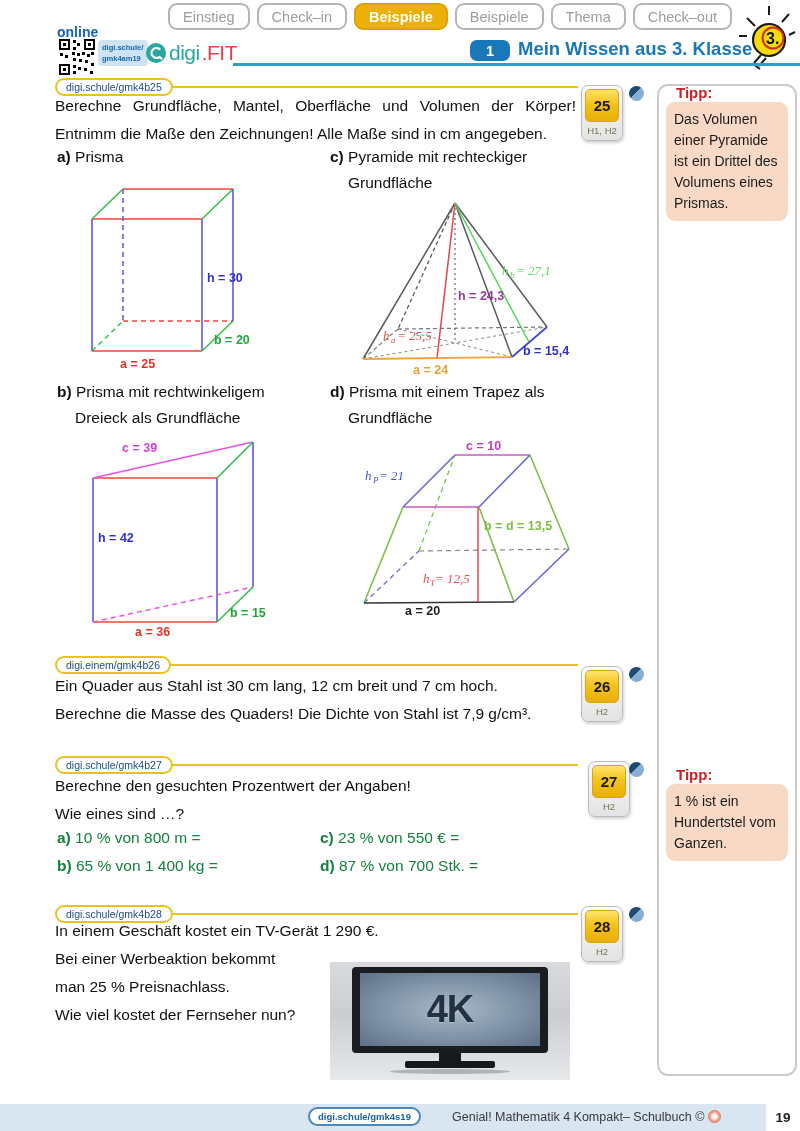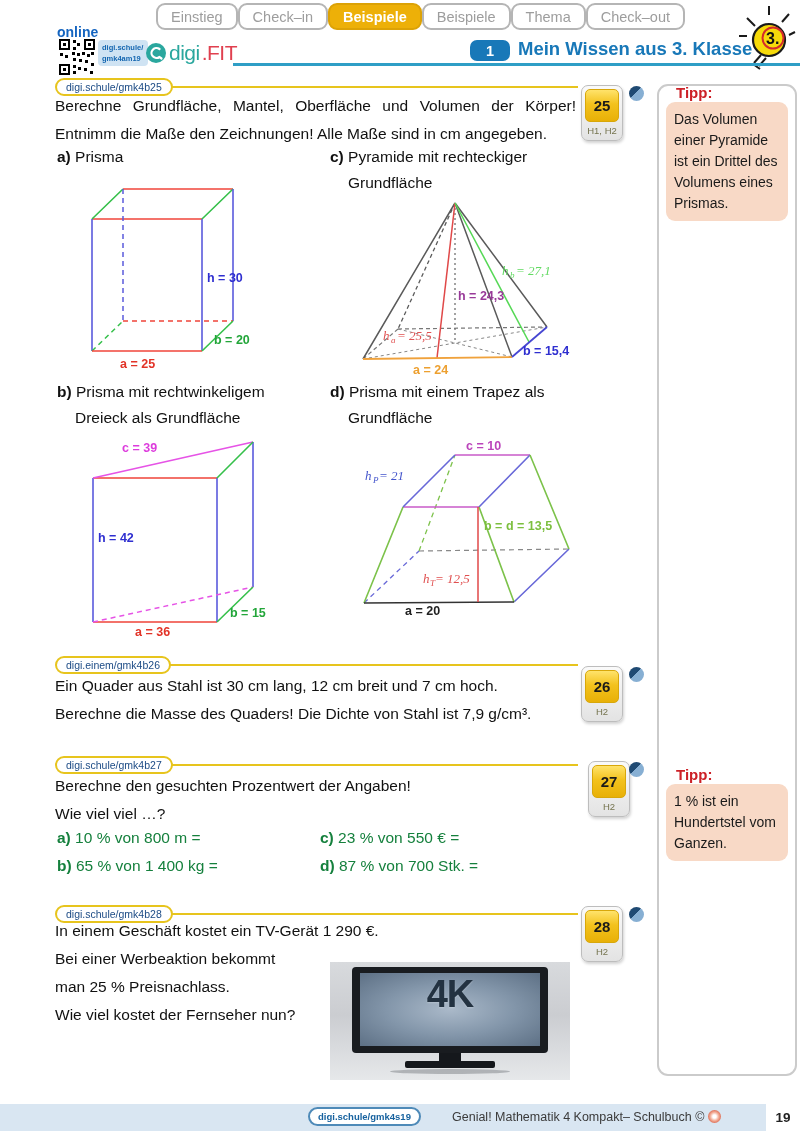--- a/index.html
+++ b/index.html
@@ -1,20 +1,20 @@
 <!DOCTYPE html>
 <html><head>
 <meta charset="utf-8">
 <style>
   *{box-sizing:border-box;margin:0;padding:0}
   html,body{width:800px;height:1131px}
   body{position:relative;background:#fff;font-family:"Liberation Sans",sans-serif;overflow:hidden}
   .abs{position:absolute}
   
-  .tabs{position:absolute;left:156px;top:3px;display:flex;}
+  .tabs{position:absolute;left:168px;top:3px;display:flex;gap:7px}
   .tab{height:27px;padding:0 13px;border:2px solid #b5b5b5;border-radius:9px;color:#9d9d9d;
        font-size:14.5px;display:flex;align-items:center;background:#fff;white-space:nowrap}
   .tab.active{background:#edb008;border-color:#dca206;color:#fff;font-weight:bold}
   
   .online{position:absolute;left:57px;top:24px;font-size:14px;font-weight:bold;color:#1565c0}
   .qrbox{position:absolute;left:98px;top:40px;width:50px;height:26px;background:#cfe3f3;border-radius:4px;
          color:#1466b0;font-size:7.5px;font-weight:bold;line-height:11px;padding:2px 4px}
   .logo{position:absolute;left:145px;top:41px;display:flex;align-items:center;gap:2px}
   .logo .digi{font-size:21px;color:#2aa79e;letter-spacing:-0.5px}
   .logo .fit{font-size:21px;color:#e0404f;font-weight:normal;letter-spacing:-0.5px}
@@ -47,21 +47,21 @@
            border-radius:11px;background:#fff}
   .tipp-title{position:absolute;font-size:15px;font-weight:bold;color:#cc2127}
   .tipp-box{position:absolute;left:666px;width:122px;background:#f8d9c6;border-radius:9px;
             padding:7px 8px;font-size:14px;line-height:21px;color:#1a1a1a}
   
   .photo{position:absolute;left:330px;top:962px;width:240px;height:118px;
          background:linear-gradient(180deg,#d8dadd 0%,#cbcdd1 45%,#e6e8ea 100%)}
   .tvframe{position:absolute;left:22px;top:5px;width:196px;height:86px;background:#191c20;border-radius:4px}
   .tvscreen{position:absolute;left:8px;top:6px;right:8px;bottom:7px;
             background:radial-gradient(ellipse at center,#aab9c9 0%,#8396aa 50%,#5d7085 100%);
-            display:flex;align-items:flex-start;justify-content:center}
+            display:flex;align-items:center;justify-content:center}
   .tvscreen span{font-size:38px;font-weight:bold;color:#233241;letter-spacing:-1px;
             text-shadow:0 1px 2px rgba(255,255,255,.25)}
   .tvneck{position:absolute;left:109px;top:91px;width:22px;height:8px;background:#15181c}
   .tvbase{position:absolute;left:75px;top:99px;width:90px;height:7px;background:#15181c;border-radius:2px}
   .tvshadow{position:absolute;left:60px;top:107px;width:120px;height:5px;background:rgba(80,85,92,.35);
             border-radius:50%}
   
   .footbar{position:absolute;left:0;top:1104px;width:766px;height:27px;background:#d9e6f2}
   .footer-pill{position:absolute;left:308px;top:1107px;height:19px;padding:0 8px;border:2px solid #4e8ab8;
             border-radius:10px;background:#fff;color:#17629f;font-weight:bold;font-size:9.5px;
@@ -252,21 +252,21 @@
 <div class="t" style="left:55px;top:705px">Berechne die Masse des Quaders! Die Dichte von Stahl ist 7,9 g/cm³.</div>
 <div class="badge" style="left:581px;top:666px">
   <div class="num" style="background:linear-gradient(#ffe36b 0%,#f3c21d 45%,#e8b007 100%)">26</div>
   <div class="hc">H2</div>
 </div>
 <div class="audio" style="left:629px;top:667px"></div>
 
 <div class="pill" style="left:55px;top:756px">digi.schule/gmk4b27</div>
 <div class="yline" style="left:140px;top:764px;width:438px"></div>
 <div class="t" style="left:55px;top:777px">Berechne den gesuchten Prozentwert der Angaben!</div>
-<div class="t" style="left:55px;top:805px">Wie viel viel …?</div>
+<div class="t" style="left:55px;top:805px">Wie eines sind …?</div>
 <div class="item" style="left:57px;top:829px">
   <span class="lt">a)</span> <span>10 % von 800 m =</span>
 </div>
 <div class="item" style="left:320px;top:829px">
   <span class="lt">c)</span> <span>23 % von 550 € =</span>
 </div>
 <div class="item" style="left:57px;top:857px">
   <span class="lt">b)</span> <span>65 % von 1 400 kg =</span>
 </div>
 <div class="item" style="left:320px;top:857px">

